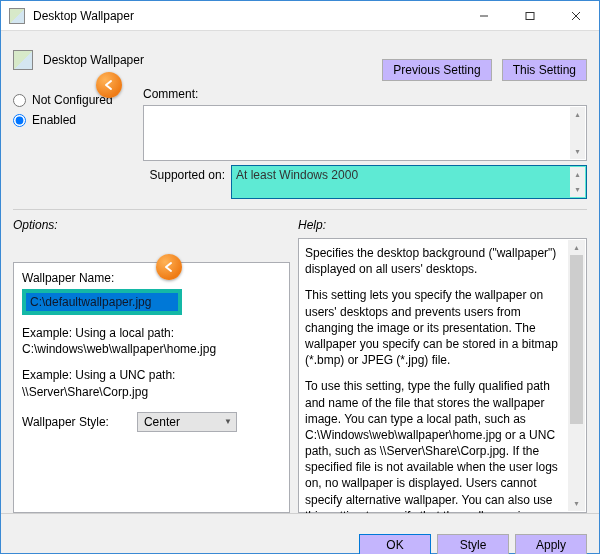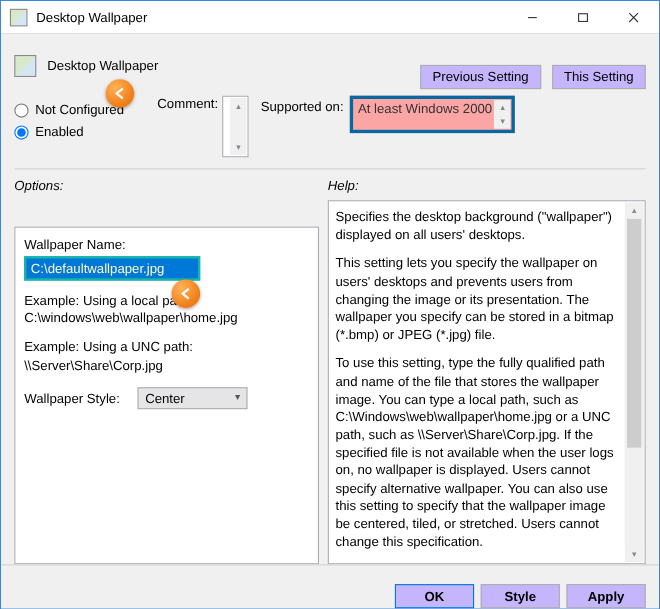--- a/index.html
+++ b/index.html
@@ -80,36 +80,36 @@
   .radios {
     width: 120px;
     display: flex;
     flex-direction: column;
     gap: 6px;
     padding-top: 6px;
     position: relative;
   }
   .radio-line { display:flex; align-items:center; gap:6px; cursor:default; position:relative;}
   input[type=radio] { margin:0; }
-  .comment-col { flex:1; display:flex; flex-direction:row; gap:4px; }
+  .comment-col { flex:1; display:flex; flex-direction:column; gap:4px; }
   .lbl { color:#000; }
   .textarea-box {
     background:#fff;
     border:1px solid #abadb3;
     height: 56px;
     position:relative;
     padding: 2px 18px 2px 4px;
     overflow:hidden;
   }
   .supported-row { display:flex; align-items:flex-start; gap:6px; }
   .supported-row .lbl { width: 82px; text-align:right; padding-top:3px;}
   .supported-box {
     flex:1;
-    background:#fca5a5;
-    border:3px solid #0369a1;
+    background:#5eead4;
+    border:1px solid #0369a1;
     height: 34px;
     padding: 2px 18px 2px 4px;
     position:relative;
     color:#333;
   }
   .mini-scroll {
     position:absolute;
     right:1px; top:1px; bottom:1px;
     width:15px;
     background:#f0f0f0;
@@ -145,45 +145,44 @@
   .field-label { margin-bottom:2px; }
   .text-input {
     width: 160px;
     border:1px solid #7a7a7a;
     padding:2px 4px;
     font:inherit;
     background:#fff;
   }
   .text-input.sel {
     background:#0078d7;
-    color:#fef9c3;
-    border:2px solid #14b8a6;
+    color:#0f172a;
+    border:4px solid #14b8a6;
   }
   .example { margin-top:8px; line-height:1.35;}
-  .style-row { display:flex; align-items:center; gap:16px; margin-top:10px;}
+  .style-row { display:flex; align-items:center; gap:28px; margin-top:10px;}
   .combo {
     display:flex; align-items:center; justify-content:space-between;
     border:1px solid #abadb3;
     background:#e5e5e5;
     padding: 2px 4px 2px 6px;
     width:100px;
   }
   .combo .chev { font-size:8px; color:#555;}
   .help-text { line-height:1.35; }
   .help-text p { margin: 0 0 10px 0; }
   .footer {
     height: 40px;
     border-top:1px solid #d0d0d0;
     display:flex;
-    align-items:flex-end;
+    align-items:flex-start;
     justify-content:flex-end;
     gap:6px;
     padding: 0 12px;
     background:#f0f0f0;
-    font-weight:bold;
   }
   .footer .btn { min-width:72px; padding:3px 8px;}
   .footer .btn.default { border:1px solid #0078d7; }
   .callout {
     position:absolute;
     width:26px; height:26px;
     border-radius:50%;
     background: radial-gradient(circle at 35% 30%, #ffb357, #ef7c16 70%);
     box-shadow: 0 1px 3px rgba(0,0,0,0.35);
     display:flex; align-items:center; justify-content:center;

